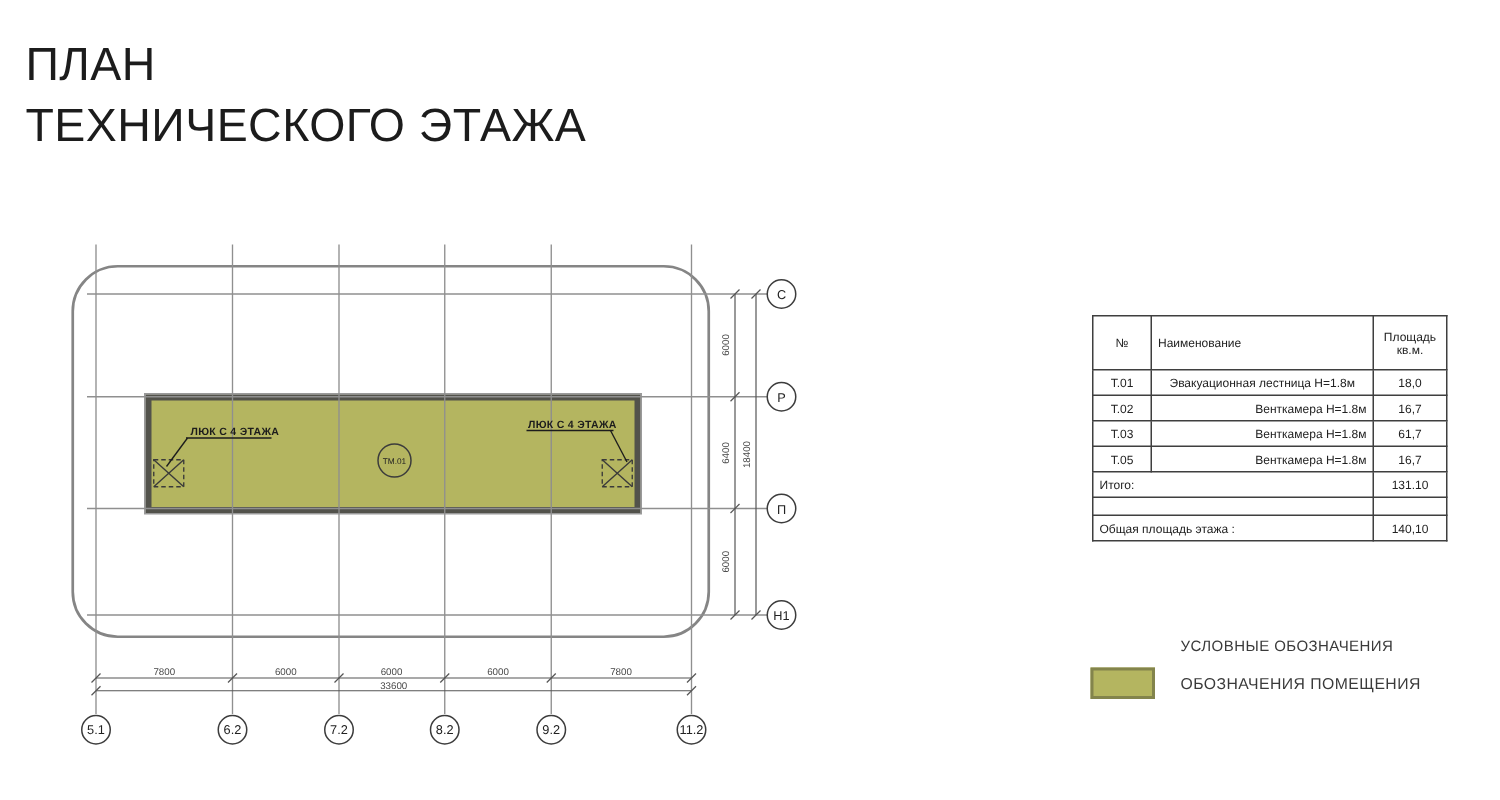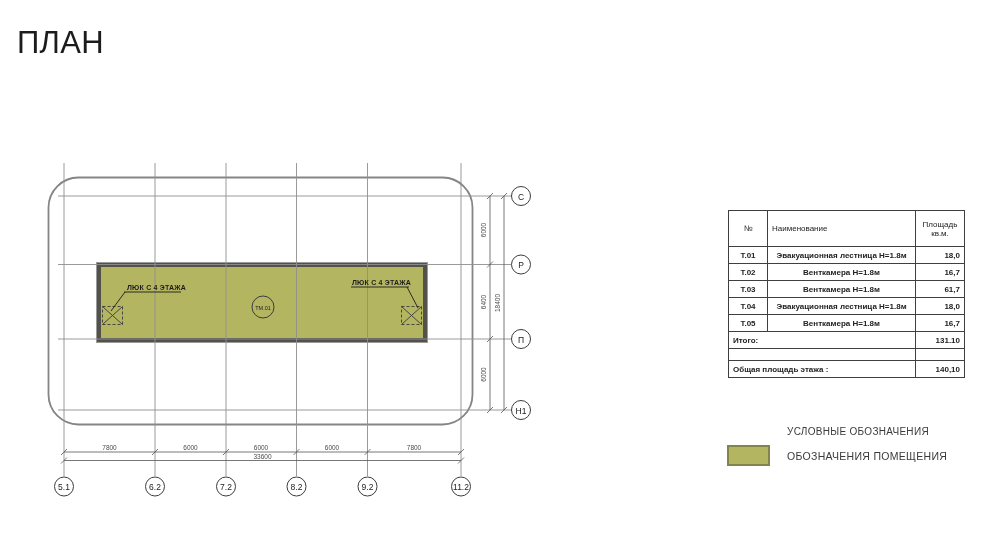--- a/index.html
+++ b/index.html
@@ -8,24 +8,24 @@
   .title{position:absolute;left:17px;top:22px;font-size:31px;line-height:41px;
          color:#1c1c1c;letter-spacing:.3px;white-space:nowrap;}
   .plan-svg{position:absolute;left:0;top:0;}
 
   
   .rooms-table{position:absolute;left:728px;top:210px;border-collapse:collapse;
                font-size:8px;color:#222;table-layout:fixed;}
   .rooms-table td,.rooms-table th{border:1px solid #3f3f3f;padding:0 4px;
                font-weight:normal;overflow:hidden;white-space:nowrap;}
   .col-num{width:30px;text-align:center;}
-  .col-name{width:139px;text-align:center;}
-  .col-area{width:40px;text-align:right;}
+  .col-name{width:139px;text-align:right;}
+  .col-area{width:40px;text-align:center;}
   .hdr-row th{height:35px;text-align:center;}
-  .data-row td{height:16px;font-weight:bold;}
+  .data-row td{height:16px;}
   .empty-row td{height:11px;}
   .tright{text-align:left;}
 
   
   .legend-title{position:absolute;left:787px;top:426px;font-size:10px;color:#3a3a3a;letter-spacing:.3px;text-align:right;}
   .legend-swatch{position:absolute;left:727px;top:445px;width:43px;height:21px;
                  background:#b4b560;border:2px solid #83844c;box-sizing:border-box;}
   .legend-item{position:absolute;left:787px;top:450px;font-size:10.5px;color:#3a3a3a;letter-spacing:.3px;}
 
   
@@ -34,20 +34,21 @@
   .leadtxt{font-size:7px;fill:#1c1c1c;font-weight:bold;font-family:"Liberation Sans",sans-serif;letter-spacing:.2px;}
   .tagtxt{font-size:5.5px;fill:#222;font-family:"Liberation Sans",sans-serif;}
 </style>
 </head>
 <body>
 
 <div class="canvas">
 
   <div class="title">
     <div>ПЛАН</div>
+    <div>ТЕХНИЧЕСКОГО ЭТАЖА</div>
   </div>
 
   <svg class="plan-svg" width="1000" height="533" viewBox="0 0 1000 533">
 
     <rect x="48.5" y="177.5" width="424" height="247" rx="30" ry="30" fill="none" stroke="#858585" stroke-width="1.8"></rect>
 
     <rect x="96.5" y="262.5" width="331" height="80" fill="none" stroke="#9a9a9a" stroke-width="1"></rect>
     <rect x="99" y="265" width="326" height="75" fill="#b4b560" stroke="#52524b" stroke-width="4"></rect>
 
     <g stroke="#8f8f8f" stroke-width="0.9">
@@ -179,25 +180,20 @@
       <td class="col-num">Т.02</td>
       <td class="col-name">Венткамера Н=1.8м</td>
       <td class="col-area">16,7</td>
     </tr>
     <tr class="data-row">
       <td class="col-num">Т.03</td>
       <td class="col-name">Венткамера Н=1.8м</td>
       <td class="col-area">61,7</td>
     </tr>
     <tr class="data-row">
-      <td class="col-num">Т.04</td>
-      <td class="col-name" style="text-align:center">Эвакуационная лестница Н=1.8м</td>
-      <td class="col-area">18,0</td>
-    </tr>
-    <tr class="data-row">
       <td class="col-num">Т.05</td>
       <td class="col-name">Венткамера Н=1.8м</td>
       <td class="col-area">16,7</td>
     </tr>
     <tr class="data-row">
       <td class="tright" colspan="2">Итого:</td>
       <td class="col-area">131.10</td>
     </tr>
     <tr class="empty-row">
       <td colspan="2"></td>

